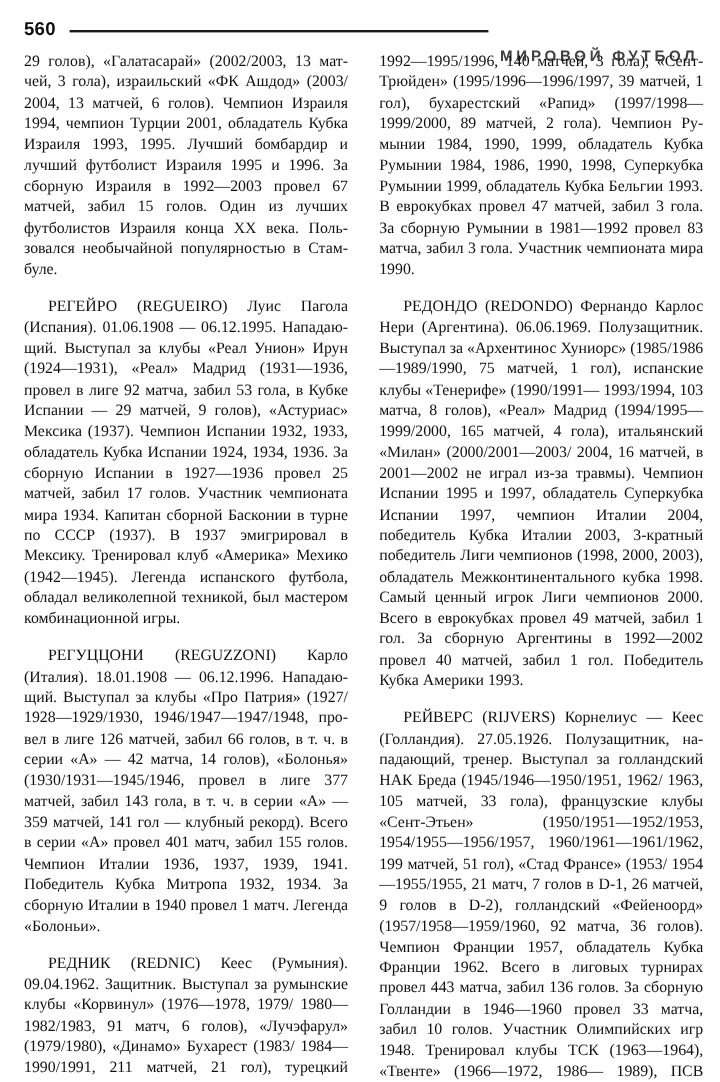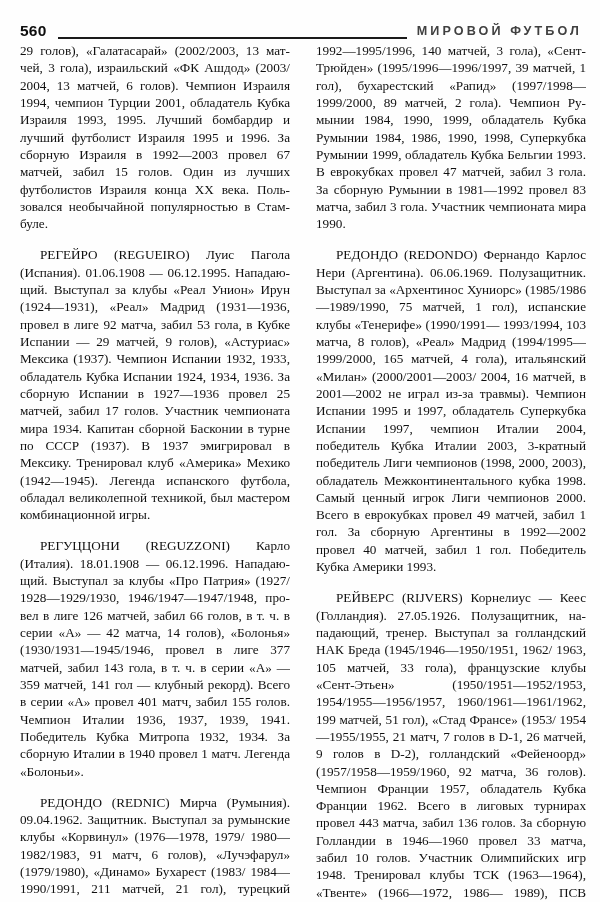--- a/index.html
+++ b/index.html
@@ -26,21 +26,21 @@
   }
 
   
   .running-head {
     position: absolute;
     left: 0;
     right: 0;
     top: 12px;
     height: 26px;
     display: flex;
-    align-items: flex-end;
+    align-items: center;
     padding: 0 18px 0 20px;
     box-sizing: border-box;
   }
   .folio {
     font-family: "Liberation Sans", "DejaVu Sans", sans-serif;
     font-weight: bold;
     font-size: 15.5px;
     letter-spacing: 0.2px;
     color: #0d0d0d;
     line-height: 1;
@@ -126,21 +126,21 @@
 
       <div class="entry" style="margin-top:14px;">
         <p class="para indent"><span class="headword">РЕГЕЙРО (REGUEIRO) Луис Пагола (Испания).</span><span> 01.06.1908 — 06.12.1995. Нападаю­щий. Выступал за клубы «Реал Унион» Ирун (1924—1931), «Реал» Мадрид (1931—1936, провел в лиге 92 матча, забил 53 гола, в Кубке Испании — 29 матчей, 9 голов), «Астуриас» Мексика (1937). Чемпион Испании 1932, 1933, обладатель Кубка Испании 1924, 1934, 1936. За сборную Испании в 1927—1936 провел 25 матчей, забил 17 голов. Участник чемпионата мира 1934. Капитан сборной Басконии в турне по СССР (1937). В 1937 эмигрировал в Мексику. Тренировал клуб «Америка» Мехико (1942—1945). Легенда ис­панского футбола, обладал великолепной техникой, был мастером комбинационной игры.</span></p>
       </div>
 
       <div class="entry">
         <p class="para indent"><span class="headword">РЕГУЦЦОНИ (REGUZZONI) Карло (Италия).</span><span> 18.01.1908 — 06.12.1996. Нападаю­щий. Выступал за клубы «Про Патрия» (1927/ 1928—1929/1930, 1946/1947—1947/1948, про­вел в лиге 126 матчей, забил 66 голов, в т. ч. в серии «А» — 42 матча, 14 голов), «Бо­лонья» (1930/1931—1945/1946, провел в лиге 377 матчей, забил 143 гола, в т. ч. в серии «А» — 359 матчей, 141 гол — клубный ре­корд). Всего в серии «А» провел 401 матч, за­бил 155 голов. Чемпион Италии 1936, 1937, 1939, 1941. Победитель Кубка Митропа 1932, 1934. За сборную Италии в 1940 провел 1 матч. Легенда «Болоньи».</span></p>
       </div>
 
       <div class="entry">
-        <p class="para indent"><span class="headword">РЕДОНДО (REDNIC) Мирча (Румыния).</span><span> 09.04.1962. Защитник. Выступал за румын­ские клубы «Корвинул» (1976—1978, 1979/ 1980—1982/1983, 91 матч, 6 голов), «Лучэфа­рул» (1979/1980), «Динамо» Бухарест (1983/ 1984—1990/1991, 211 матчей, 21 гол), турец­кий «Бурсаспор» (1990/1991, 14 матчей), бельгийские клубы «Стандард» Льеж (1991/</span></p>
+        <p class="para indent"><span class="headword">РЕДНИК (REDNIC) Кеес (Румыния).</span><span> 09.04.1962. Защитник. Выступал за румын­ские клубы «Корвинул» (1976—1978, 1979/ 1980—1982/1983, 91 матч, 6 голов), «Лучэфа­рул» (1979/1980), «Динамо» Бухарест (1983/ 1984—1990/1991, 211 матчей, 21 гол), турец­кий «Бурсаспор» (1990/1991, 14 матчей), бельгийские клубы «Стандард» Льеж (1991/</span></p>
       </div>
 
     </div>
 
     <div class="column">
 
       <p class="para">
         <span>1992—1995/1996, 140 матчей, 3 гола), «Сент-Трюйден» (1995/1996—1996/1997, 39 матчей, 1 гол), бухарестский «Рапид» (1997/1998— 1999/2000, 89 матчей, 2 гола). Чемпион Ру­мынии 1984, 1990, 1999, обладатель Кубка Румынии 1984, 1986, 1990, 1998, Суперкубка Румынии 1999, обладатель Кубка Бельгии 1993. В еврокубках провел 47 матчей, забил 3 гола. За сборную Румынии в 1981—1992 провел 83 матча, забил 3 гола. Участник чем­пионата мира 1990.</span>
       </p>
 

